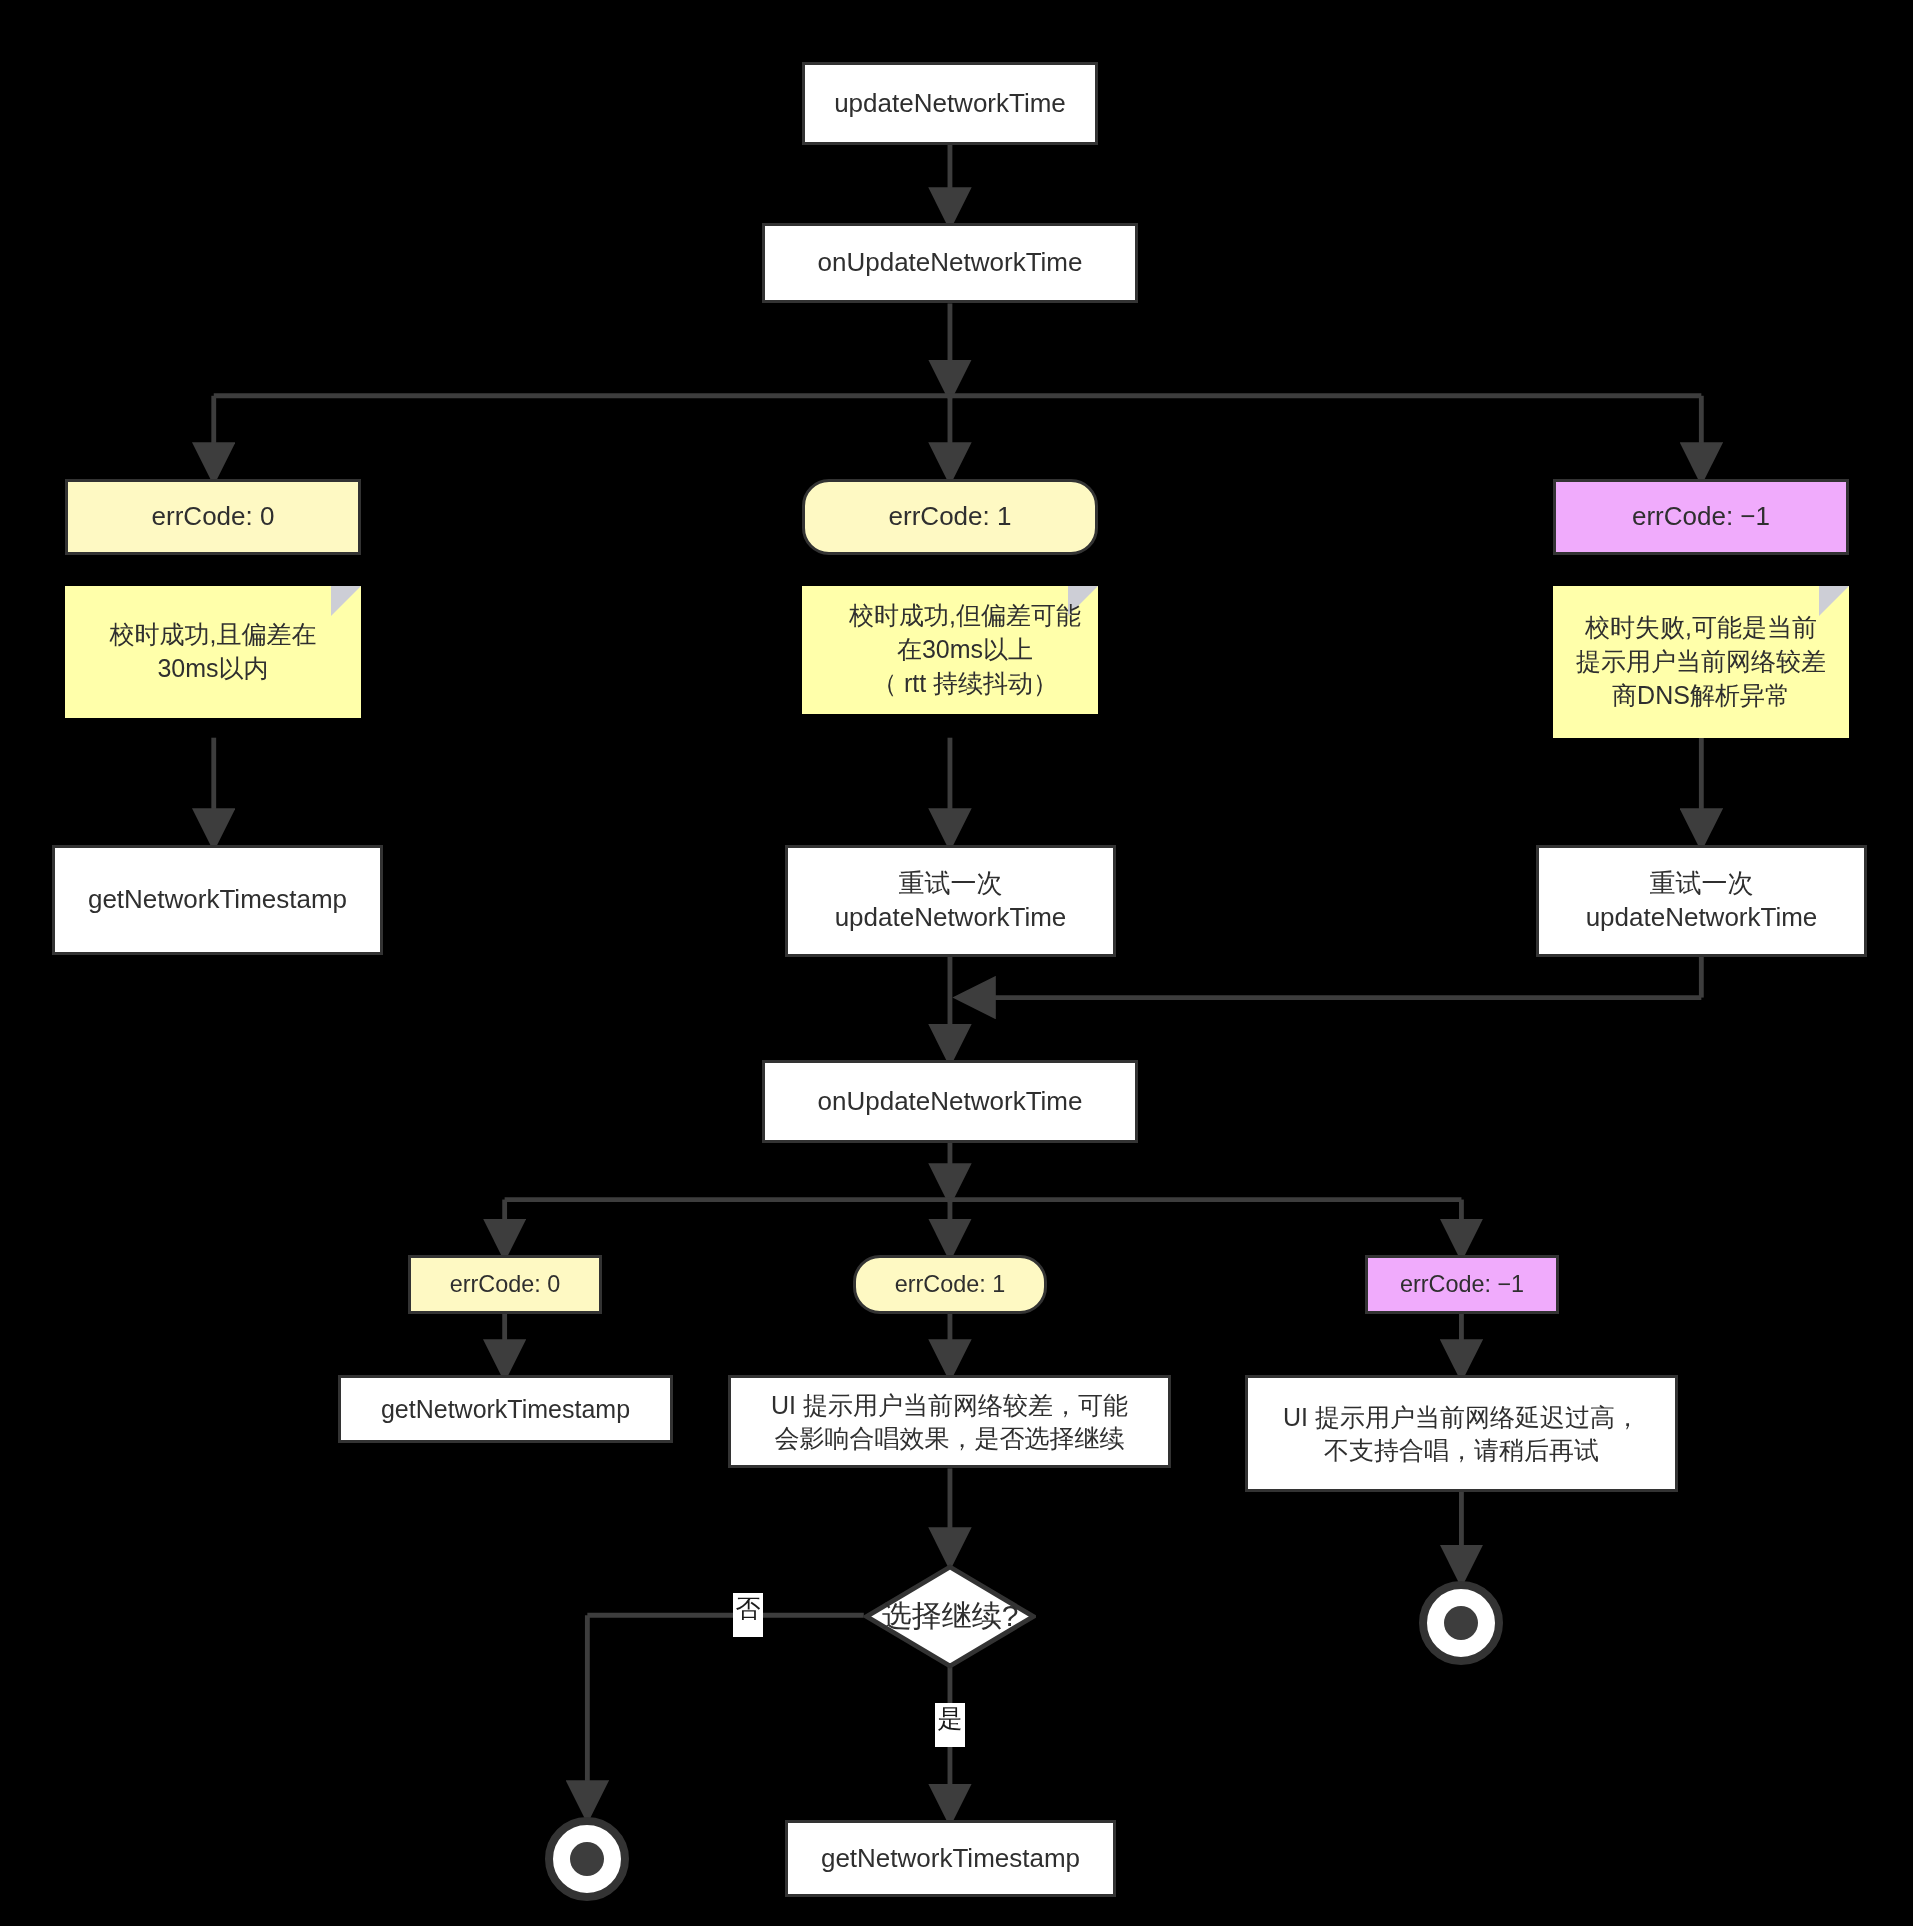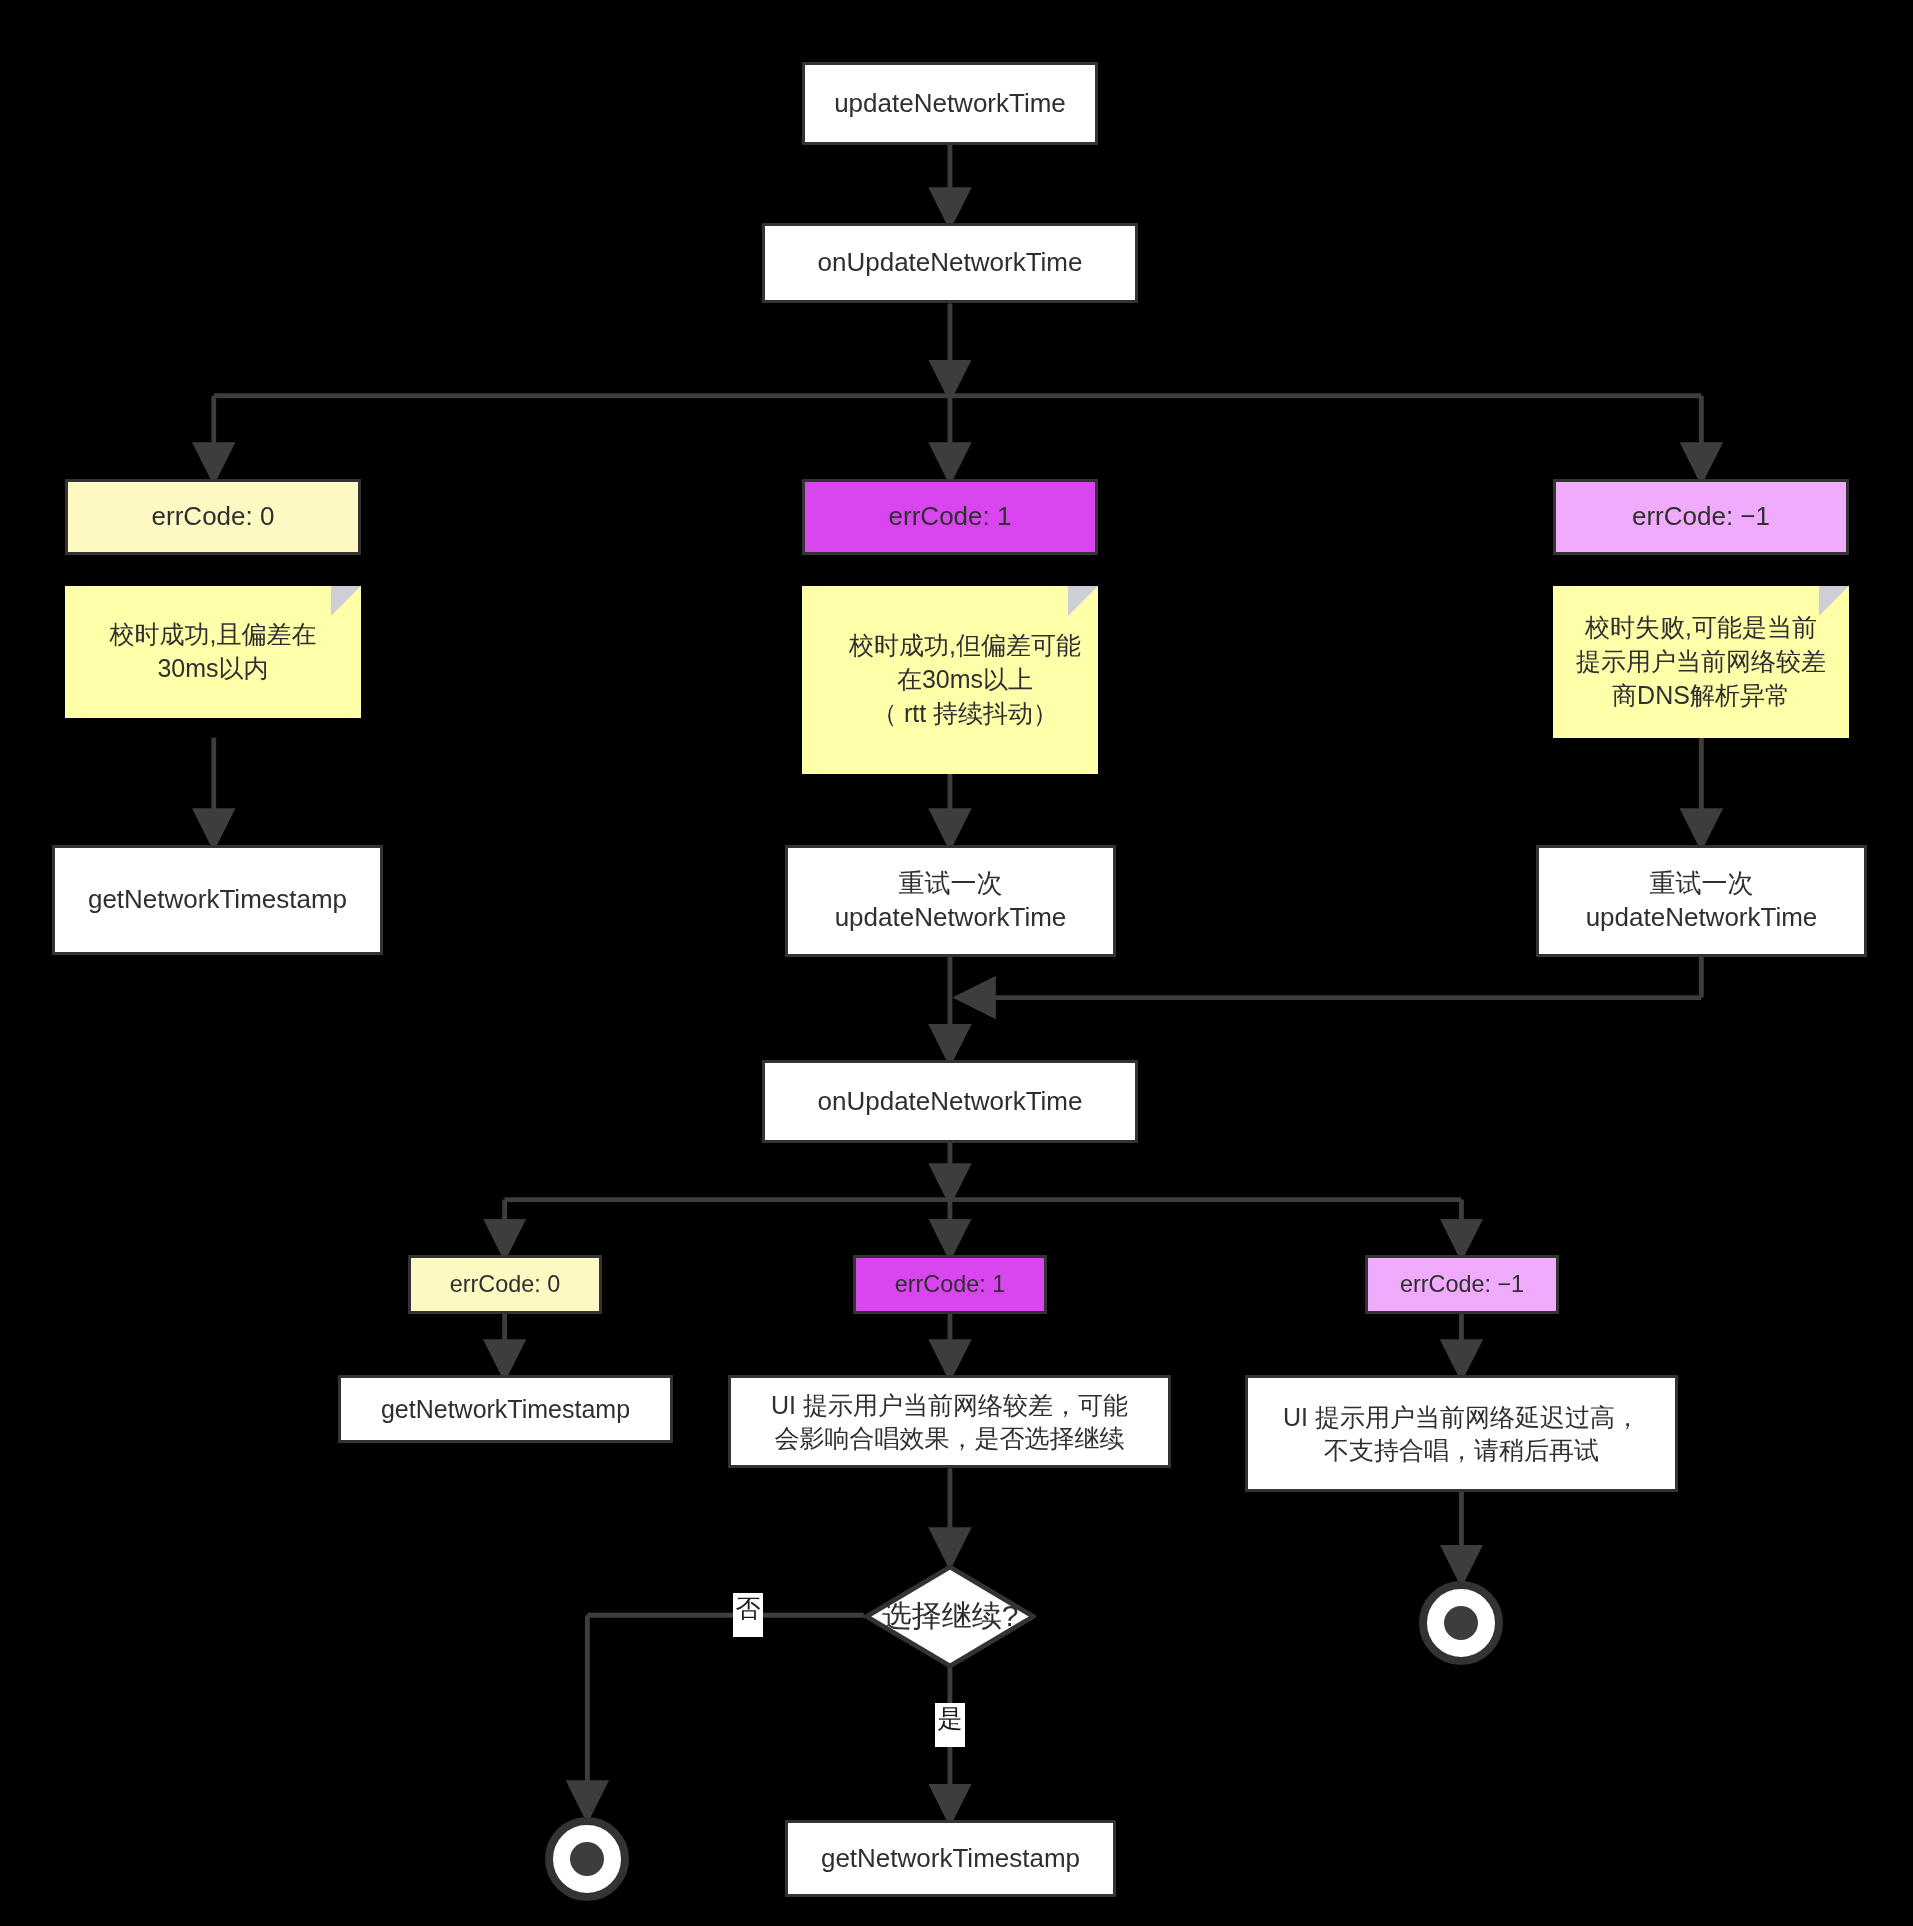--- a/index.html
+++ b/index.html
@@ -36,21 +36,21 @@
     text-align: center;
     color: #2f2f2f;
     border: 3.4px solid #333333;
     background: #ffffff;
     font-size: 26px;
     line-height: 1.30;
     white-space: pre-line;
     z-index: 3;
   }
   .node.green  { background: #fef9c3; }
-  .node.orange { background: #d946ef; }
+  .node.orange { background: #fef9c3; border-radius: 27px; }
   .node.pink   { background: #f0abfc; }
 
   .note {
     position: absolute;
     box-sizing: border-box;
     background: #ffffaa;
     color: #2f2f2f;
     font-size: 25px;
     line-height: 1.35;
     display: flex;
@@ -215,21 +215,21 @@
     <span class="body">校时成功,且偏差在
 30ms以内</span>
   </div>
   <div class="node" style="left:52px; top:838px; width:331px; height:110px;">
     <span>getNetworkTimestamp</span>
   </div>
 
   <div class="node orange" style="left:802px; top:472px; width:296px; height:76px;">
     <span>errCode: 1</span>
   </div>
-  <div class="note" style="left:802px; top:579px; width:296px; height:188px;padding-left:30px;">
+  <div class="note" style="left:802px; top:579px; width:296px; height:128px;padding-left:30px;">
     <span class="fold"></span>
     <span class="body">校时成功,但偏差可能
 在30ms以上
 （ rtt 持续抖动）</span>
   </div>
   <div class="node" style="left:785px; top:838px; width:331px; height:112px;">
     <span>重试一次
 updateNetworkTime</span>
   </div>
 

